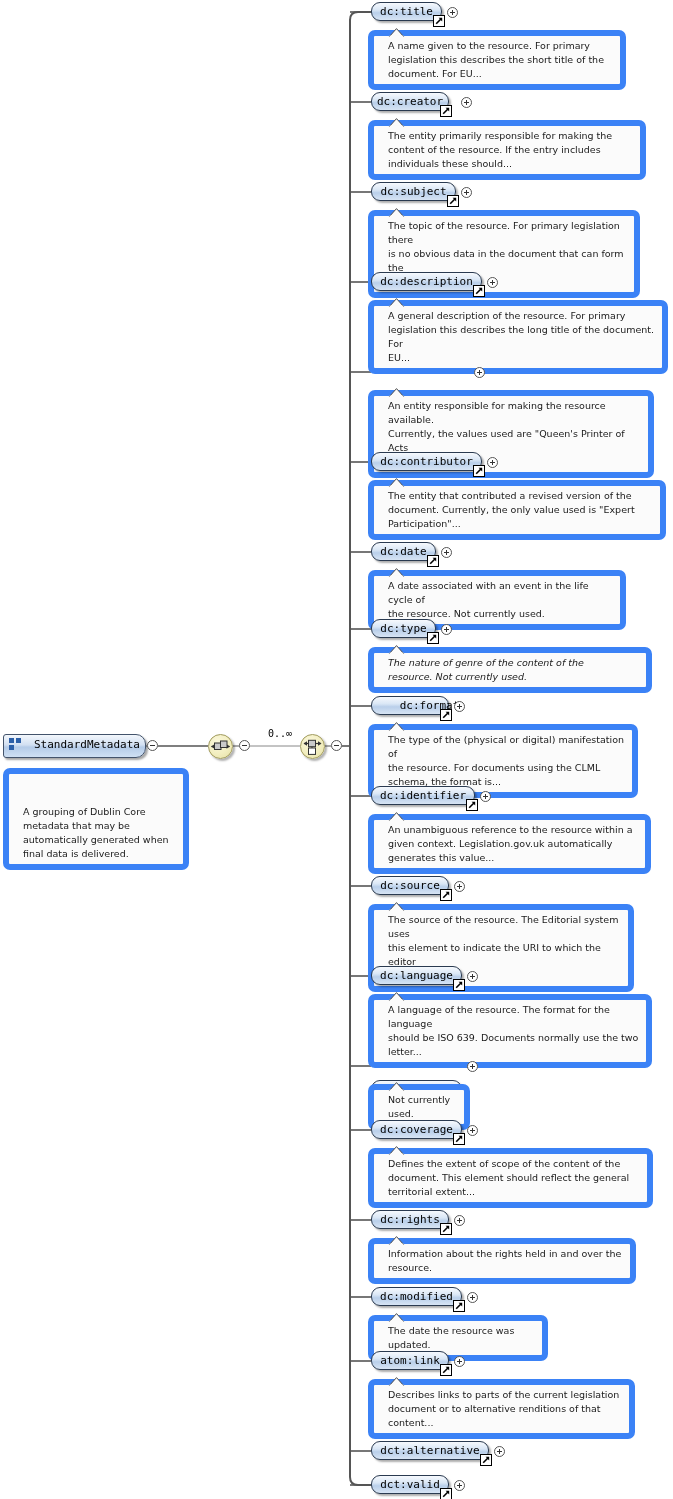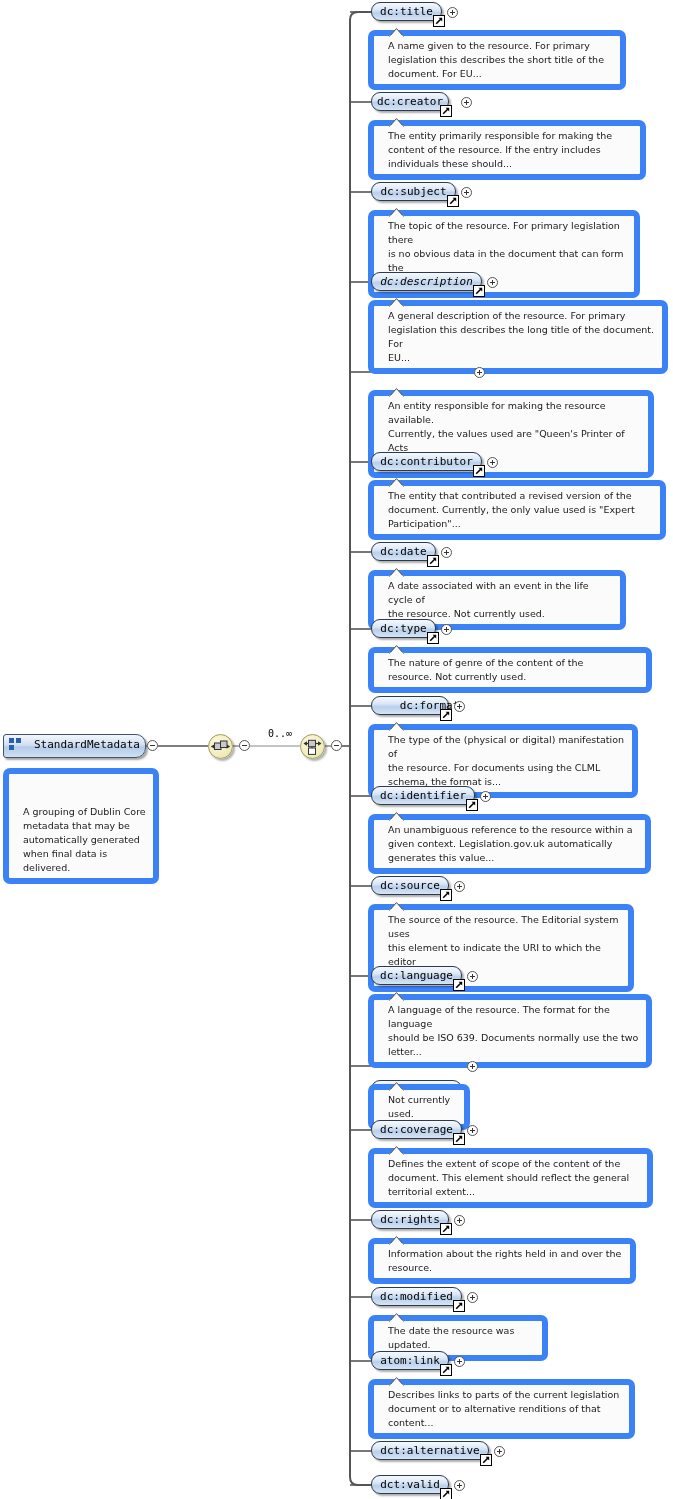--- a/index.html
+++ b/index.html
@@ -223,21 +223,21 @@
   <div class="type-box" style="left:3px; top:734px; width:143px;">
     <span class="grp-icon">
         <i></i>
         <i></i>
         <i></i>
       </span>
     <span class="tb-label">StandardMetadata</span>
   </div>
   <div class="minus-circle" style="left:147px; top:740px;"></div>
 
-  <div class="doc-bubble" style="left:3px; top:768px; width:156px;">
+  <div class="doc-bubble" style="left:3px; top:768px; width:186px;">
     <span class="tail">
       
     </span>
     <span>A grouping of Dublin Core metadata that may be automatically generated when final data is delivered.</span>
   </div>
 
   <div class="comp-circle" style="left:208px; top:734px;">
     <svg width="23" height="23" viewBox="0 0 23 23">
       <line x1="2.5" y1="11.5" x2="20.5" y2="11.5" stroke="#333" stroke-width="1.2"></line>
       <polygon points="2,11.5 5.5,9.3 5.5,13.7" fill="#333"></polygon>
@@ -304,21 +304,21 @@
           </svg>
         </span>
       </div>
       <div class="plus-circle" style="left: 461px; top: 187px;"></div>
       <div class="doc-bubble" style="left: 368px; top: 210px; width: 272px;"><span class="tail"><svg width="17" height="9" viewBox="0 0 17 9">
             <path d="M1,9 L8.5,0.6 L16,9" fill="#fbfbfb" stroke="#4a4a4a" stroke-width="1"></path>
             <line x1="1.5" y1="8.6" x2="15.5" y2="8.6" stroke="#fbfbfb" stroke-width="2"></line>
           </svg></span><span>The topic of the resource. For primary legislation there
 is no obvious data in the document that can form the
 basis of...</span></div>
-      <div class="el-box" style="left: 371px; top: 272px; width: 111px; font-style: italic;">
+      <div class="el-box" style="left: 371px; top: 272px; width: 111px;">
         <span>dc:description</span>
         <span class="ref-badge">
           <svg width="10" height="10" viewBox="0 0 10 10">
             <path d="M2.2,7.8 L7.2,2.8" stroke="#000" stroke-width="1.6"></path>
             <polygon points="8.2,1.8 8.2,5.4 4.6,1.8" fill="#000"></polygon>
           </svg>
         </span>
       </div>
       <div class="plus-circle" style="left: 487px; top: 277px;"></div>
       <div class="doc-bubble" style="left: 368px; top: 300px; width: 300px;"><span class="tail"><svg width="17" height="9" viewBox="0 0 17 9">
@@ -377,21 +377,21 @@
       <div class="el-box" style="left: 371px; top: 619px; width: 65px;">
         <span>dc:type</span>
         <span class="ref-badge">
           <svg width="10" height="10" viewBox="0 0 10 10">
             <path d="M2.2,7.8 L7.2,2.8" stroke="#000" stroke-width="1.6"></path>
             <polygon points="8.2,1.8 8.2,5.4 4.6,1.8" fill="#000"></polygon>
           </svg>
         </span>
       </div>
       <div class="plus-circle" style="left: 441px; top: 624px;"></div>
-      <div class="doc-bubble" style="left: 368px; top: 647px; width: 284px;"><span class="tail"><svg width="17" height="9" viewBox="0 0 17 9">
+      <div class="doc-bubble" style="left: 368px; top: 647px; width: 284px; font-style: italic;"><span class="tail"><svg width="17" height="9" viewBox="0 0 17 9">
             <path d="M1,9 L8.5,0.6 L16,9" fill="#fbfbfb" stroke="#4a4a4a" stroke-width="1"></path>
             <line x1="1.5" y1="8.6" x2="15.5" y2="8.6" stroke="#fbfbfb" stroke-width="2"></line>
           </svg></span><span>The nature of genre of the content of the
 resource. Not currently used.</span></div>
       <div class="el-box" style="left: 371px; top: 696px; width: 78px; padding-left: 48px;">
         <span>dc:format</span>
         <span class="ref-badge">
           <svg width="10" height="10" viewBox="0 0 10 10">
             <path d="M2.2,7.8 L7.2,2.8" stroke="#000" stroke-width="1.6"></path>
             <polygon points="8.2,1.8 8.2,5.4 4.6,1.8" fill="#000"></polygon>

